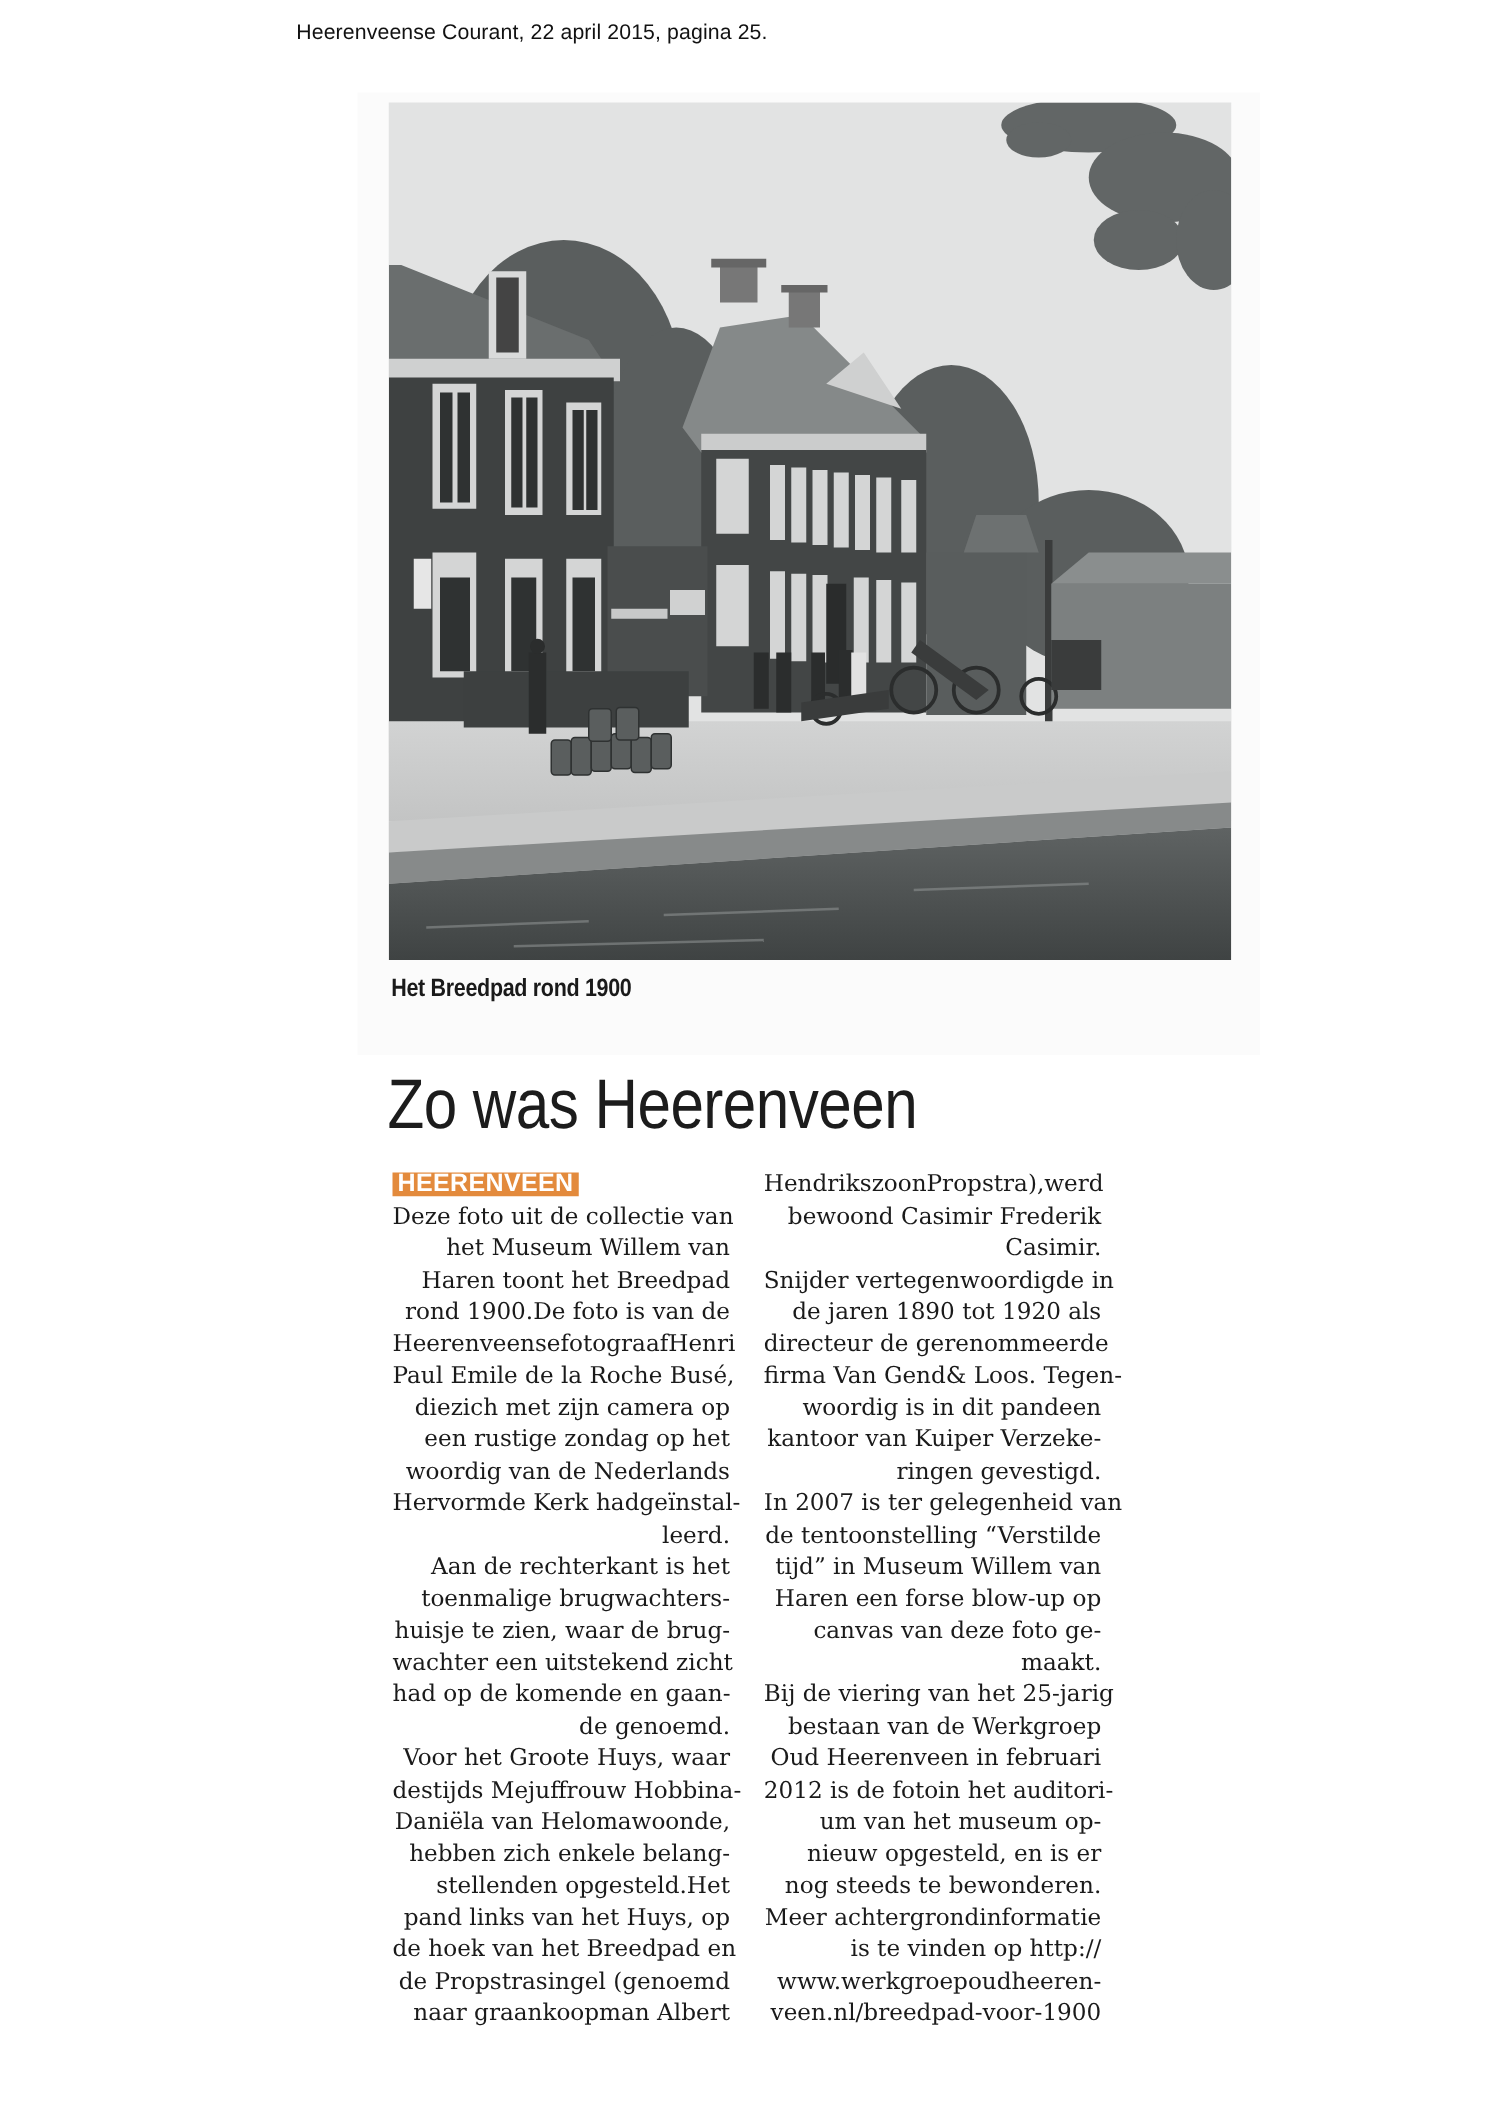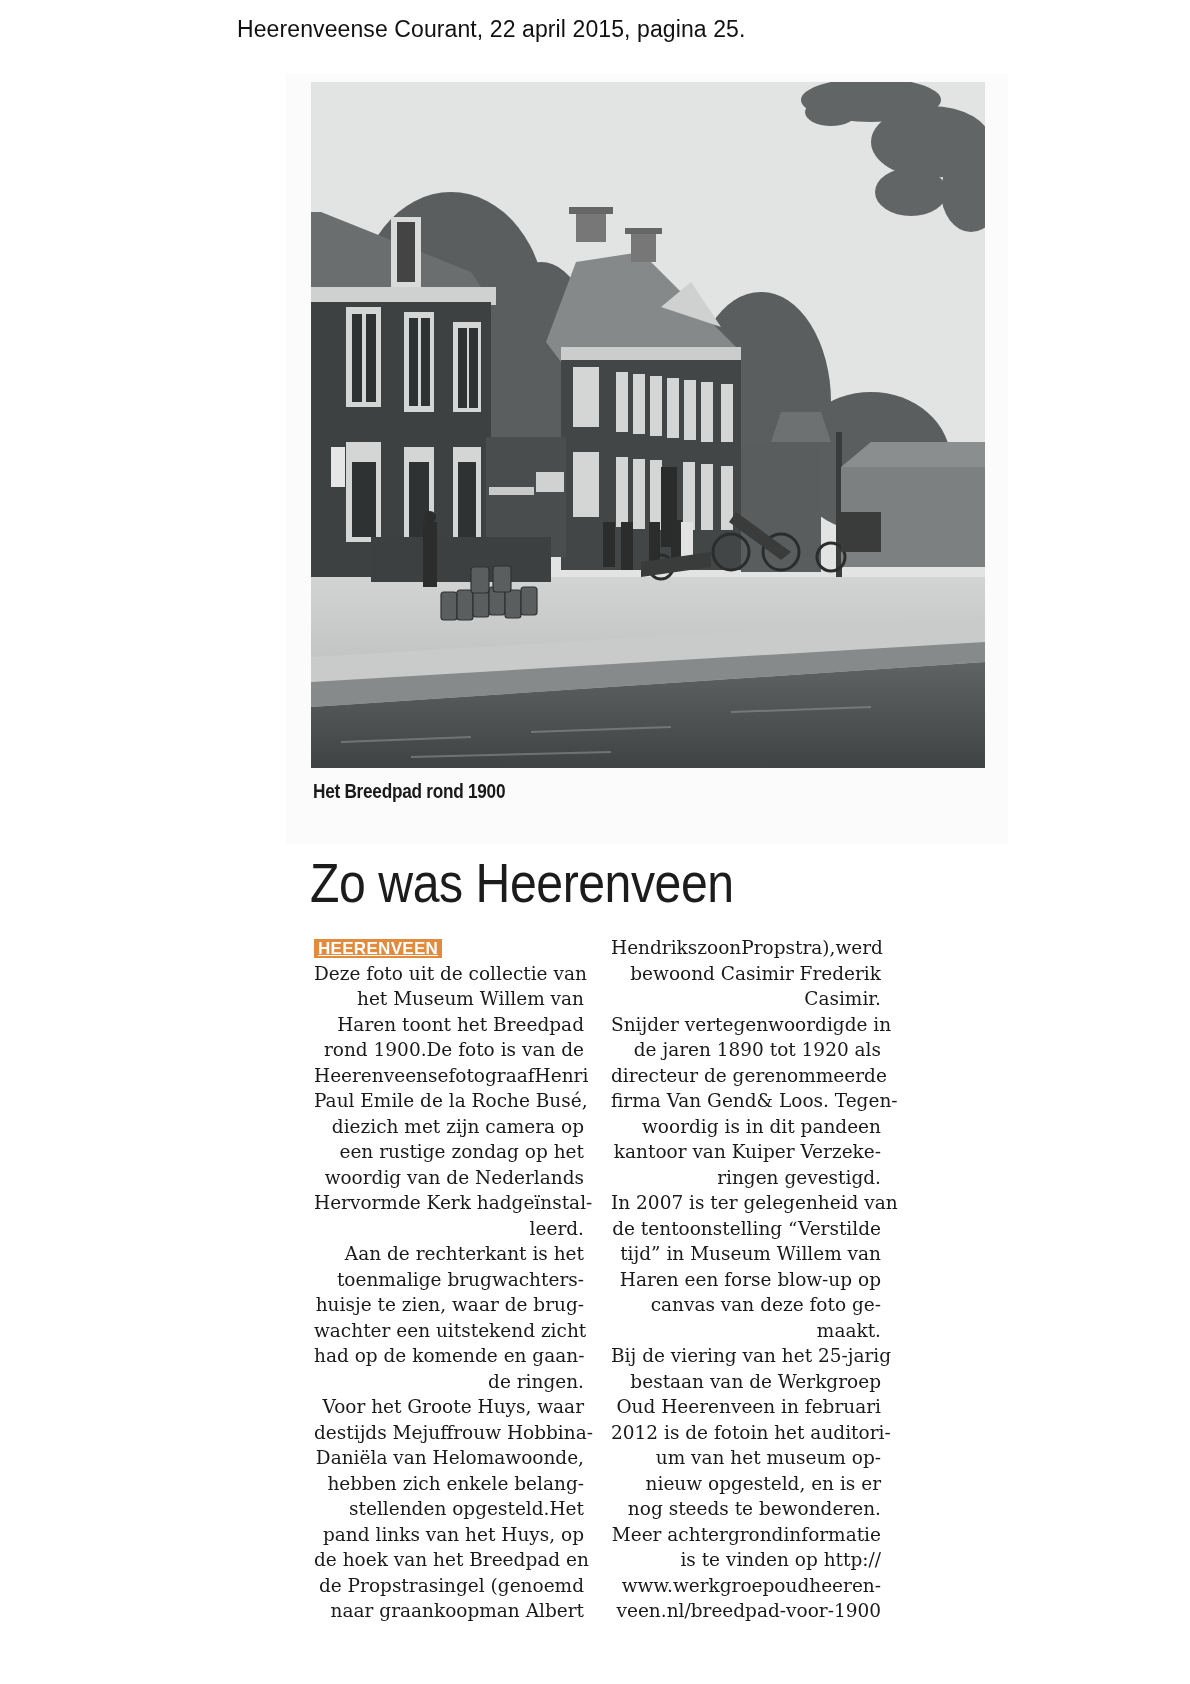--- a/index.html
+++ b/index.html
@@ -1,21 +1,21 @@
 <!DOCTYPE html>
 <html><head>
   <meta charset="utf-8">
   <style>
     html, body { margin: 0; padding: 0; background: #ffffff; }
     body { width: 1190px; height: 1684px; position: relative; overflow: hidden; }
 
     .source-line {
       position: absolute; left: 237px; top: 16px;
       font-family: "Liberation Sans", sans-serif;
-      font-size: 23px; color: #111; letter-spacing: 0.1px;
+      font-size: 17px; color: #111; letter-spacing: 0.1px;
     }
 
     .photo-panel {
       position: absolute; left: 286px; top: 74px; width: 722px; height: 770px;
       background: #fbfbfb;
     }
 
     .photo {
       position: absolute; left: 311px; top: 82px; width: 674px; height: 686px;
       overflow: hidden;
@@ -46,22 +46,22 @@
       width: 270px;
       font-family: "DejaVu Serif", "Liberation Serif", serif;
       font-size: 18.5px; line-height: 25.5px; color: #1a1a1a;
     }
     .col .line { display: block; white-space: nowrap; text-align: right; }
 
     .dateline {
       display: inline-block;
       background: #e38a3c; color: #ffffff;
       font-family: "Liberation Sans", sans-serif; font-weight: bold;
-      font-size: 17px; line-height: 19px; padding: 0 4px; letter-spacing: 0.3px;
-      margin-bottom: 2px; margin-top: -3px; text-decoration: underline;
+      font-size: 20px; line-height: 19px; padding: 0 4px; letter-spacing: 0.3px;
+      margin-bottom: 2px; margin-top: -3px;
     }
     .col2 { padding-top: 0; }
   </style>
 </head>
 <body>
 
 <div class="source-line">Heerenveense Courant, 22 april 2015, pagina 25.</div>
 
 <div class="photo-panel"></div>
 
@@ -224,21 +224,21 @@
     <span class="line">diezich met zijn camera op</span>
     <span class="line">een rustige zondag op het</span>
     <span class="line">woordig van de Nederlands</span>
     <span class="line">Hervormde Kerk hadgeïnstal-</span>
     <span class="line">leerd.</span>
     <span class="line">Aan de rechterkant is het</span>
     <span class="line">toenmalige brugwachters-</span>
     <span class="line">huisje te zien, waar de brug-</span>
     <span class="line">wachter een uitstekend zicht</span>
     <span class="line">had op de komende en gaan-</span>
-    <span class="line">de ringen.</span>
+    <span class="line">de genoemd.</span>
     <span class="line">Voor het Groote Huys, waar</span>
     <span class="line">destijds Mejuffrouw Hobbina-</span>
     <span class="line">Daniëla van Helomawoonde,</span>
     <span class="line">hebben zich enkele belang-</span>
     <span class="line">stellenden opgesteld.Het</span>
     <span class="line">pand links van het Huys, op</span>
     <span class="line">de hoek van het Breedpad en</span>
     <span class="line">de Propstrasingel (genoemd</span>
     <span class="line">naar graankoopman Albert</span>
   </div>

